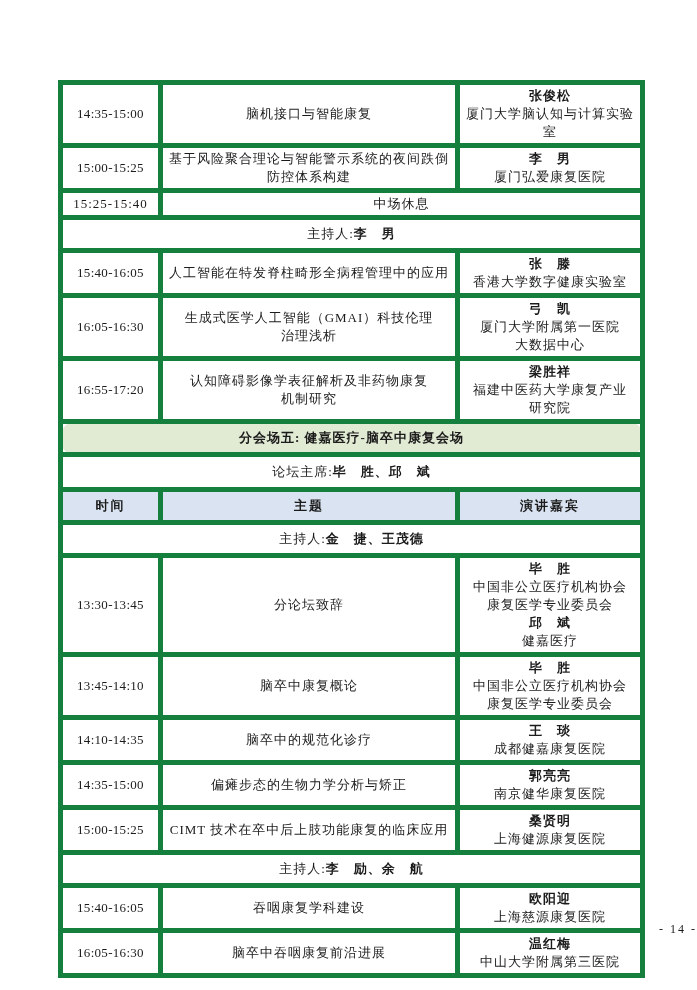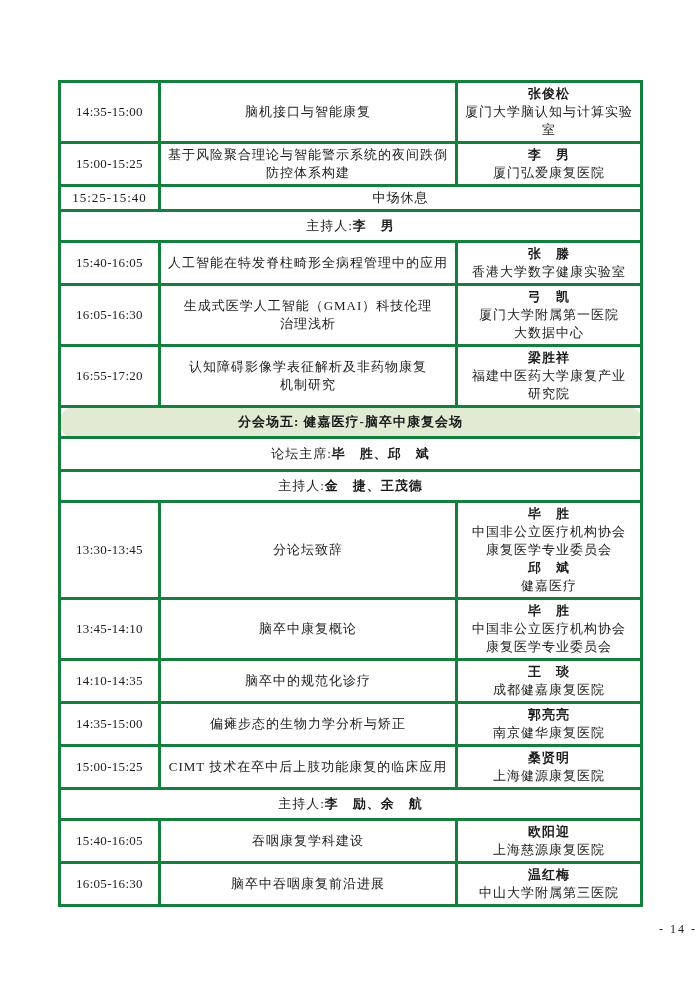--- a/index.html
+++ b/index.html
@@ -18,21 +18,21 @@
     top: 80px;
     width: 582px;
   }
   table.schedule {
     border-collapse: collapse;
     width: 100%;
     border: 2px solid #1f1f1f;
     table-layout: fixed;
   }
   table.schedule td {
-    border: 3px solid #15803d;
+    border: 5px solid #15803d;
     text-align: center;
     vertical-align: middle;
     font-size: 13px;
     line-height: 18px;
     padding: 2px 3px;
     overflow: hidden;
   }
   td.time { letter-spacing: 0.3px; }
   td.topic, td.speaker { letter-spacing: 1px; }
   .b { font-weight: bold; }
@@ -135,20 +135,25 @@
               <div class="">福建中医药大学康复产业</div>
               <div class="">研究院</div>
             </td>
           </tr>
           <tr class="band">
             <td colspan="3">分会场五: 健嘉医疗-脑卒中康复会场</td>
           </tr>
           <tr class="chair">
             <td colspan="3"><span>论坛主席:</span><span class="b">毕　胜、邱　斌</span></td>
           </tr>
+          <tr class="colheader">
+            <td>时间</td>
+            <td>主题</td>
+            <td>演讲嘉宾</td>
+          </tr>
           <tr class="host">
             <td colspan="3"><span>主持人:</span><span class="b">金　捷、王茂德</span></td>
           </tr>
           <tr class="talk">
             <td class="time">13:30-13:45</td>
             <td class="topic">
               <div>分论坛致辞</div>
             </td>
             <td class="speaker">
               <div class="b">毕　胜</div>

